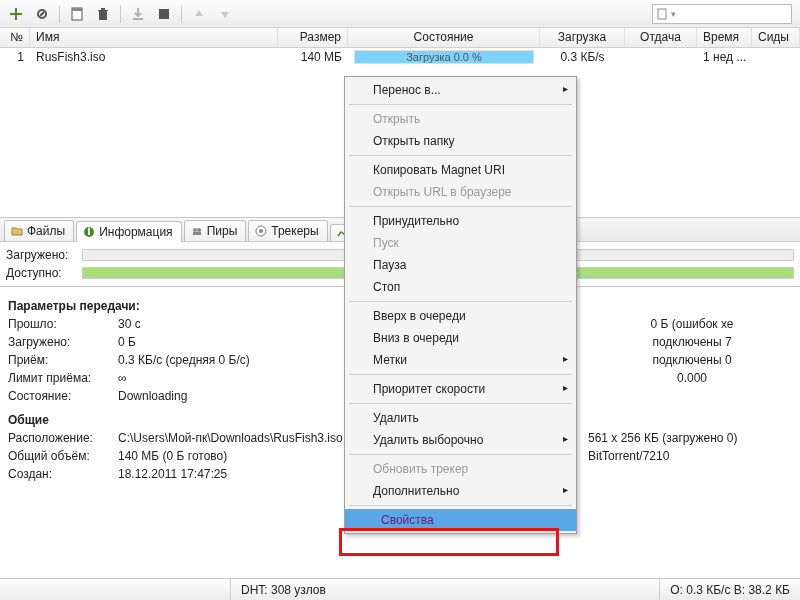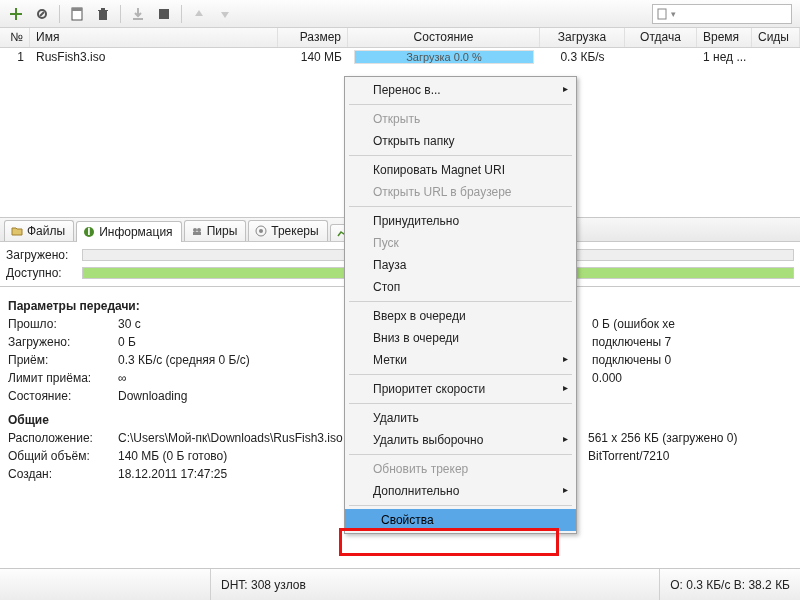--- a/index.html
+++ b/index.html
@@ -42,31 +42,31 @@
 .prog-bar.green { background: #a9df7a; }
 
 .detail { padding: 6px 8px; font-size: 12px; }
 .detail h4 { font-weight: bold; margin: 6px 0 4px 0; }
 .detail-row { display: flex; height: 18px; }
 .d-l { width: 110px; }
 .d-v { width: 200px; }
 .detail-cols { display: flex; }
 .detail-colA { width: 320px; }
 .detail-colB { width: 300px; }
-.detail-colC { flex: 1; }
-
-.statusbar { position: absolute; bottom: 0; left: 0; right: 0; height: 32px; border-top: 1px solid #c8c8c8; background: linear-gradient(#fdfdfd,#ececec); display: flex; align-items: flex-end; }
+.detail-colC { flex: 1; text-align: center; }
+
+.statusbar { position: absolute; bottom: 0; left: 0; right: 0; height: 22px; border-top: 1px solid #c8c8c8; background: linear-gradient(#fdfdfd,#ececec); display: flex; align-items: flex-end; gap: 20px; }
 .statusbar .cell { border-left: 1px solid #d0d0d0; padding: 0 10px; height: 100%; display: flex; align-items: center; }
 
 .ctxmenu { position: absolute; left: 344px; top: 76px; width: 233px; background: #f4f4f4; border: 1px solid #a0a0a0; box-shadow: 2px 2px 4px rgba(0,0,0,.25); padding: 2px 0; z-index: 50; }
 .ctxmenu .mi { padding: 4px 22px 4px 28px; white-space: nowrap; position: relative; }
 .ctxmenu .mi.sub::after { content: "▸"; position: absolute; right: 8px; font-size: 10px; }
 .ctxmenu .mi.dis { color: #9a9a9a; }
 .ctxmenu .sep { height: 1px; background: #d0d0d0; margin: 3px 4px; }
-.ctxmenu .mi.hl { background: #5aa7e8; color: #000000; padding-left: 36px; }
+.ctxmenu .mi.hl { background: #5aa7e8; color: #701a75; padding-left: 36px; }
 .ctxmenu .mi.hl::after { color: #fff; }
 
 .redbox { position: absolute; border: 3px solid #e11; pointer-events: none; z-index: 60; }
 </style>
 </head>
 <body>
 
 <div class="toolbar">
   <div class="tb-btn">
       <svg width="16" height="16">

